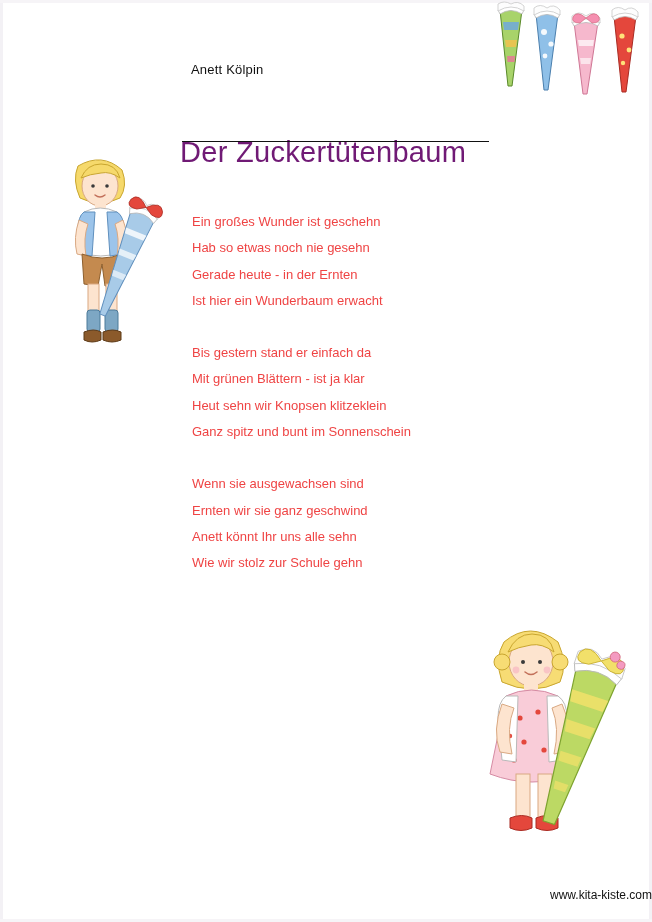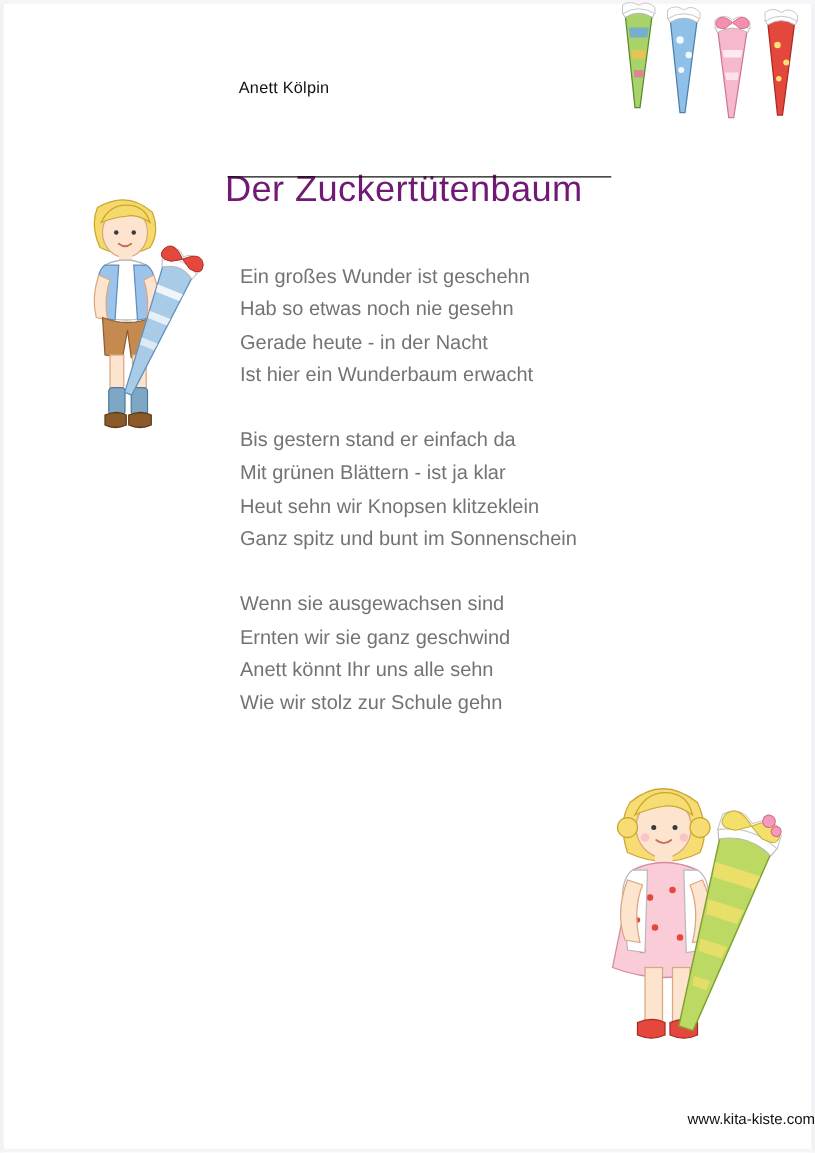--- a/index.html
+++ b/index.html
@@ -72,23 +72,23 @@
     width: 307px;
     height: 1px;
     background: #111111;
   }
 
   .poem {
     position: absolute;
     left: 192px;
     top: 209px;
     width: 330px;
-    font-size: 16px;
+    font-size: 13px;
     line-height: 26.3px;
-    color: #737373;
+    color: #ef4444;
   }
   .stanza {
     margin: 0 0 26px 0;
   }
   .stanza:last-child {
     margin-bottom: 4px;
   }
   .line {
     white-space: pre;
   }
@@ -293,21 +293,21 @@
 
   <div class="author">Anett Kölpin</div>
 
   <div class="title">Der Zuckertütenbaum</div>
   <div class="title-underline"></div>
 
   <div class="poem" id="poem-body">
       <div class="stanza">
         <div class="line">Ein großes Wunder ist geschehn</div>
         <div class="line">Hab so etwas noch nie gesehn</div>
-        <div class="line">Gerade heute - in der Nacht</div>
+        <div class="line">Gerade heute - in der Ernten</div>
         <div class="line">Ist hier ein Wunderbaum erwacht</div>
       </div>
       <div class="stanza">
         <div class="line">Bis gestern stand er einfach da</div>
         <div class="line">Mit grünen Blättern - ist ja klar</div>
         <div class="line">Heut sehn wir Knopsen klitzeklein</div>
         <div class="line">Ganz spitz und bunt im Sonnenschein</div>
       </div>
       <div class="stanza">
         <div class="line">Wenn sie ausgewachsen sind</div>

